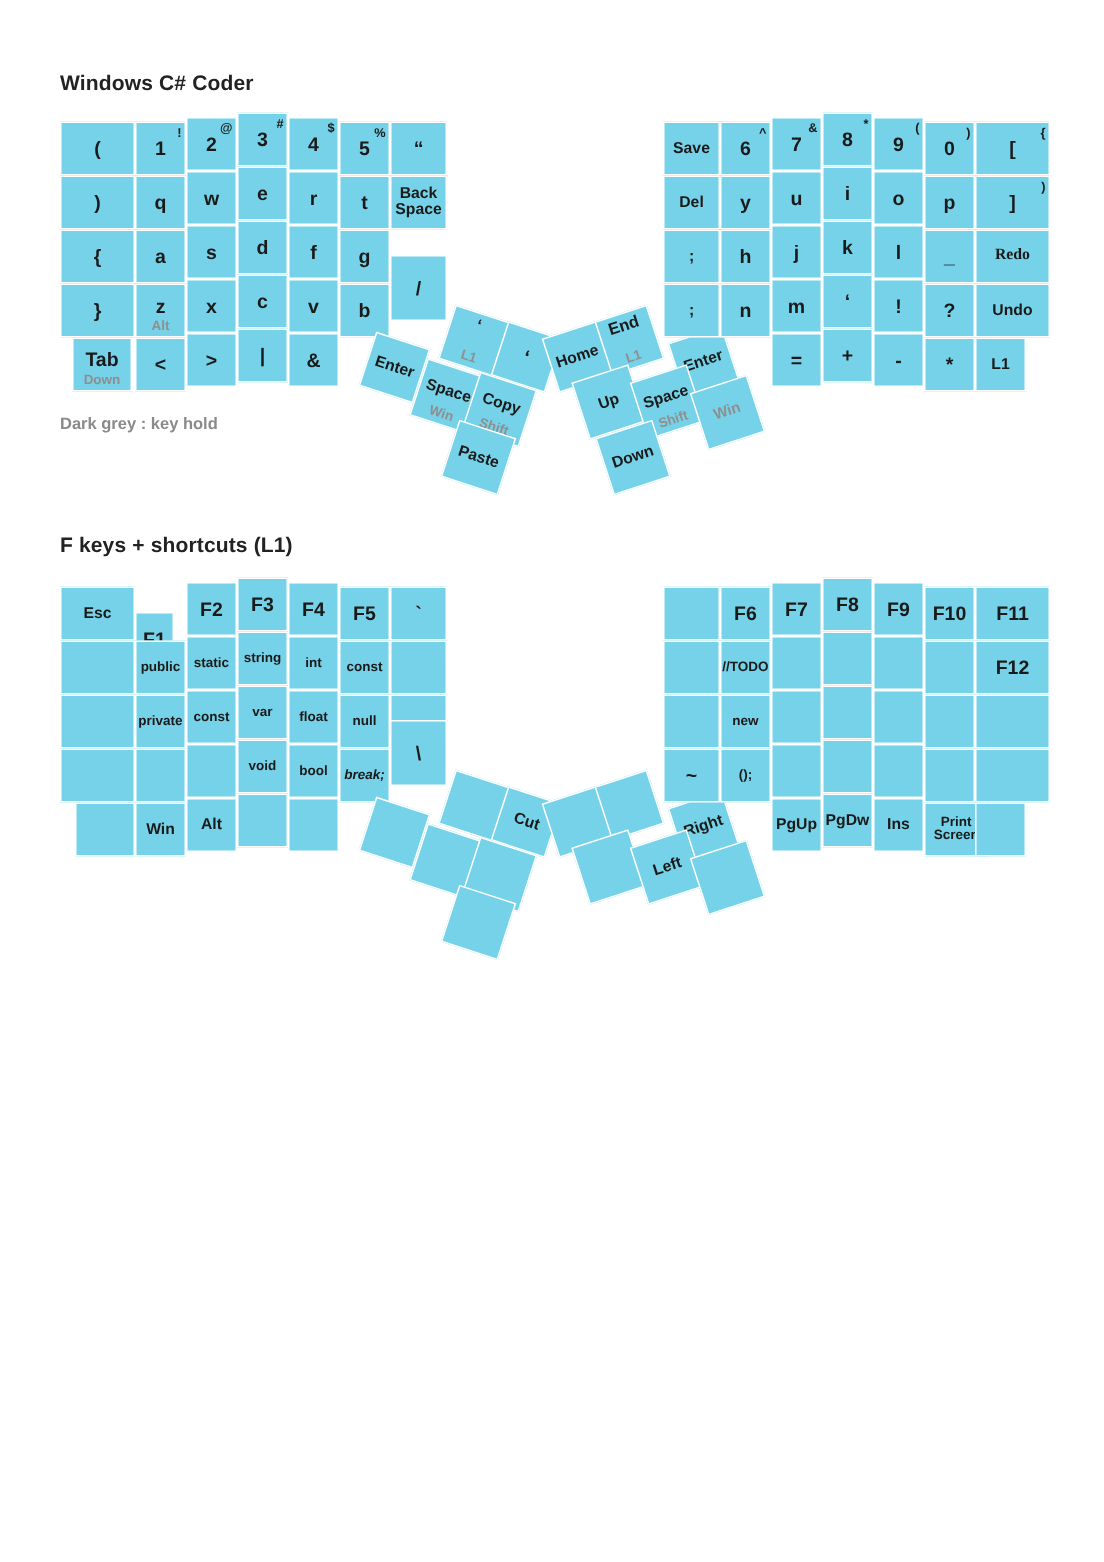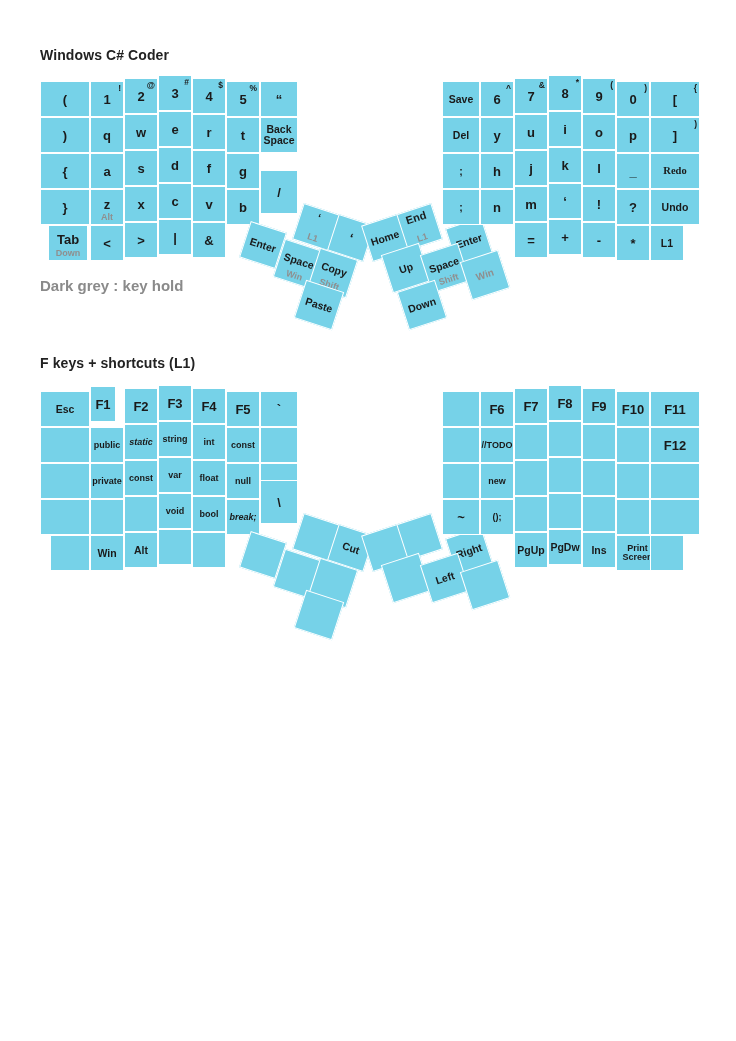--- a/index.html
+++ b/index.html
@@ -15,21 +15,21 @@
   .layer-title {
     position: absolute;
     font-size: 14px;
     font-weight: bold;
     color: #222222;
     letter-spacing: 0.1px;
     white-space: nowrap;
   }
   .note {
     position: absolute;
-    font-size: 15px;
+    font-size: 11px;
     font-weight: bold;
     color: #8a8a8a;
     white-space: nowrap;
   }
 
   .key {
     position: absolute;
     background: #76d2e8;
     border: 1px solid #ffffff;
     overflow: hidden;
@@ -356,21 +356,21 @@
   </div>
   <div class="key" style="left:650px;top:225px;width:34px;height:36px;">
     <span class="lbl main sm">L1</span>
   </div>
 
   <div class="layer-title" style="left:40px; top:355px;">F keys + shortcuts (L1)</div>
 
   <div class="key" style="left:40px;top:391px;width:50px;height:36px;">
     <span class="lbl main sm">Esc</span>
   </div>
-  <div class="key" style="left:90px;top:386px;width:26px;height:36px;">
+  <div class="key" style="left:90px;top:408px;width:26px;height:36px;">
     <span class="lbl main">F1</span>
   </div>
   <div class="key" style="left:124px;top:388px;width:34px;height:36px;">
     <span class="lbl main">F2</span>
   </div>
   <div class="key" style="left:158px;top:385px;width:34px;height:36px;">
     <span class="lbl main">F3</span>
   </div>
   <div class="key" style="left:192px;top:388px;width:34px;height:36px;">
     <span class="lbl main">F4</span>
@@ -381,21 +381,21 @@
   <div class="key" style="left:260px;top:391px;width:38px;height:36px;">
     <span class="lbl main">`</span>
   </div>
 
   <div class="key" style="left:40px;top:427px;width:50px;height:36px;">
     <span class="lbl main sm"></span>
   </div>
   <div class="key" style="left:90px;top:427px;width:34px;height:36px;">
     <span class="lbl main xs">public</span>
   </div>
-  <div class="key" style="left:124px;top:424px;width:34px;height:36px;font-style:italic;">
+  <div class="key" style="left:124px;top:424px;width:34px;height:36px;">
     <span class="lbl main xs">static</span>
   </div>
   <div class="key" style="left:158px;top:421px;width:34px;height:36px;">
     <span class="lbl main xs">string</span>
   </div>
   <div class="key" style="left:192px;top:424px;width:34px;height:36px;">
     <span class="lbl main xs">int</span>
   </div>
   <div class="key" style="left:226px;top:427px;width:34px;height:36px;">
     <span class="lbl main xs">const</span>

